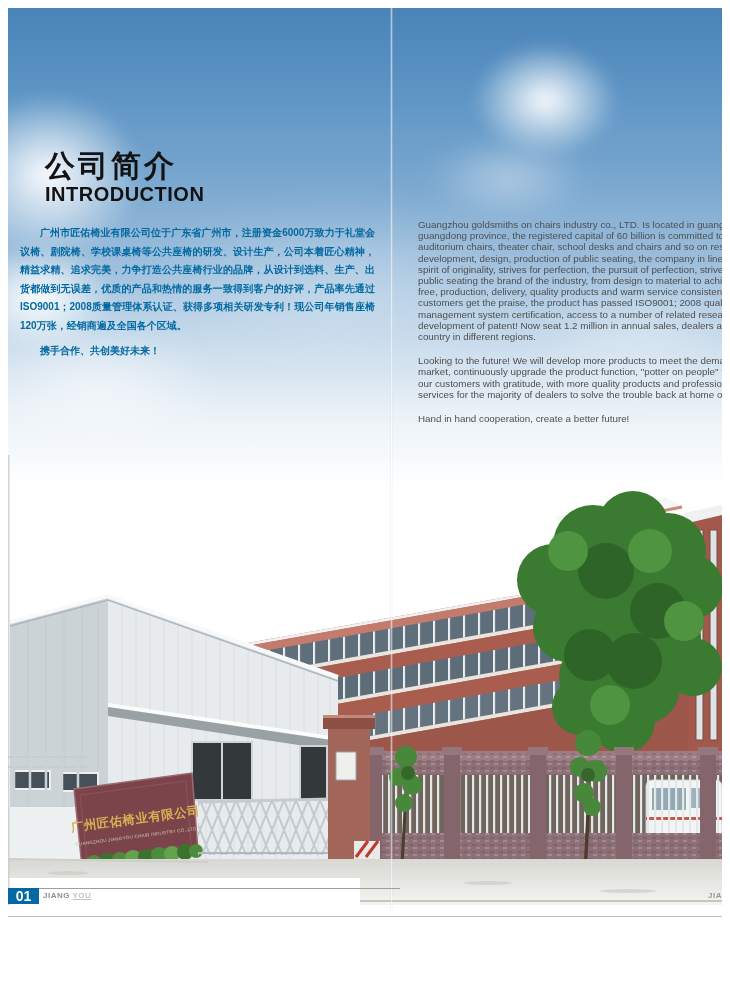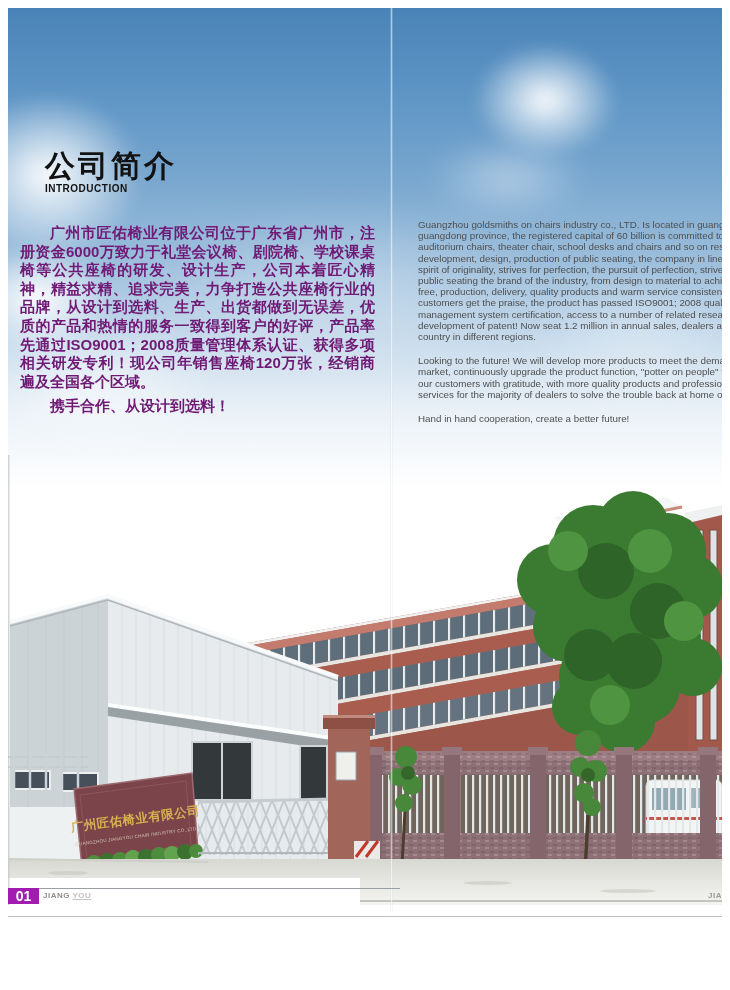--- a/index.html
+++ b/index.html
@@ -27,46 +27,46 @@
   .c1{left:-55px;top:85px;width:190px;height:165px;}
   .c2{left:-45px;top:235px;width:150px;height:110px;}
   .c3{left:465px;top:35px;width:145px;height:115px;}
   .c4{left:420px;top:130px;width:160px;height:80px;opacity:.45;filter:blur(12px);}
   .c5{left:130px;top:200px;width:400px;height:150px;opacity:.30;filter:blur(20px);}
   .c6{left:-30px;top:320px;width:240px;height:120px;opacity:.60;filter:blur(14px);}
   .c7{left:520px;top:270px;width:220px;height:120px;opacity:.35;filter:blur(18px);}
   
   .head{position:absolute;left:37px;top:142px;z-index:2;color:#121212;}
   .head .cn{font-size:30px;font-weight:bold;letter-spacing:3px;line-height:32px;}
-  .head .en{font-size:10px;font-weight:bold;letter-spacing:.5px;margin-top:1px;}
+  .head .en{font-size:20px;font-weight:bold;letter-spacing:.5px;margin-top:1px;}
   
   .cn-col{
     position:absolute;left:12px;top:216px;width:355px;z-index:2;
-    color:#701a75;font-size:15px;line-height:18.6px;font-weight:bold;
+    color:#0369a1;font-size:10px;line-height:18.6px;font-weight:bold;
     text-align:justify;
   }
   .cn-col p{margin:0;text-indent:2em;}
   .cn-col p.gap{margin-top:6px;}
   
   .en-col{position:absolute;left:410px;top:211px;width:304px;overflow:hidden;z-index:2;}
   .en-col .inner{width:352px;color:#4f4f4f;font-size:9.8px;line-height:11.2px;}
   .en-col p{margin:0 0 13px 0;}
   
   .photo{position:absolute;left:0;top:447px;width:714px;height:450px;z-index:1;}
   
   .fold{
     position:absolute;left:382px;top:0;width:3px;height:905px;z-index:4;
     background:linear-gradient(90deg,rgba(90,115,140,0.10),rgba(255,255,255,0.55),rgba(90,115,140,0.08));
   }
   
   .rule1{position:absolute;left:0;top:880px;width:392px;height:1px;background:#9aa0a3;z-index:5;}
   .rule2{position:absolute;left:0;top:908px;width:714px;height:1px;background:#bcc0c2;z-index:5;}
   .pagenum{
     position:absolute;left:0;top:880px;width:31px;height:16px;z-index:6;
-    background:#a21caf;color:#ffffff;font-size:14px;font-weight:bold;
+    background:#0369a1;color:#ffffff;font-size:14px;font-weight:bold;
     text-align:center;line-height:16px;
   }
   .brand{position:absolute;left:35px;top:883px;z-index:6;font-size:8px;font-weight:bold;letter-spacing:.5px;white-space:nowrap;}
   .brand .a{color:#8f8f8f;} .brand .b{color:#c3c3c5;text-decoration:underline;}
   .brand-right{
     position:absolute;left:700px;top:883px;z-index:6;font-size:8px;font-weight:bold;
     letter-spacing:.5px;color:#9a9a9a;white-space:nowrap;
   }
 </style>
 </head>
@@ -84,21 +84,21 @@
     <div class="cloud c7"></div>
   </div>
 
   <div class="head">
     <div class="cn">公司简介</div>
     <div class="en">INTRODUCTION</div>
   </div>
 
   <div class="cn-col">
     <p>广州市匠佑椅业有限公司位于广东省广州市，注册资金6000万致力于礼堂会议椅、剧院椅、学校课桌椅等公共座椅的研发、设计生产，公司本着匠心精神，精益求精、追求完美，力争打造公共座椅行业的品牌，从设计到选料、生产、出货都做到无误差，优质的产品和热情的服务一致得到客户的好评，产品率先通过ISO9001；2008质量管理体系认证、获得多项相关研发专利！现公司年销售座椅120万张，经销商遍及全国各个区域。</p>
-    <p class="gap">携手合作、从设计到选料！</p>
+    <p class="gap">携手合作、共创美好未来！</p>
   </div>
 
   <div class="en-col">
     <div class="inner">
       <p>Guangzhou goldsmiths on chairs industry co., LTD. Is located in guangzhou city, guangdong province, the registered capital of 60 billion is committed to the auditorium chairs, theater chair, school desks and chairs and so on research and development, design, production of public seating, the company in line with the spirit of originality, strives for perfection, the pursuit of perfection, strive to build public seating the brand of the industry, from design to material to achieve error-free, production, delivery, quality products and warm service consistent customers get the praise, the product has passed ISO9001; 2008 quality management system certification, access to a number of related research and development of patent! Now seat 1.2 million in annual sales, dealers across the country in different regions.</p>
       <p>Looking to the future! We will develop more products to meet the demand of the market, continuously upgrade the product function, "potter on people" to reward our customers with gratitude, with more quality products and professional services for the majority of dealers to solve the trouble back at home of products.</p>
       <p>Hand in hand cooperation, create a better future!</p>
     </div>
   </div>
 

